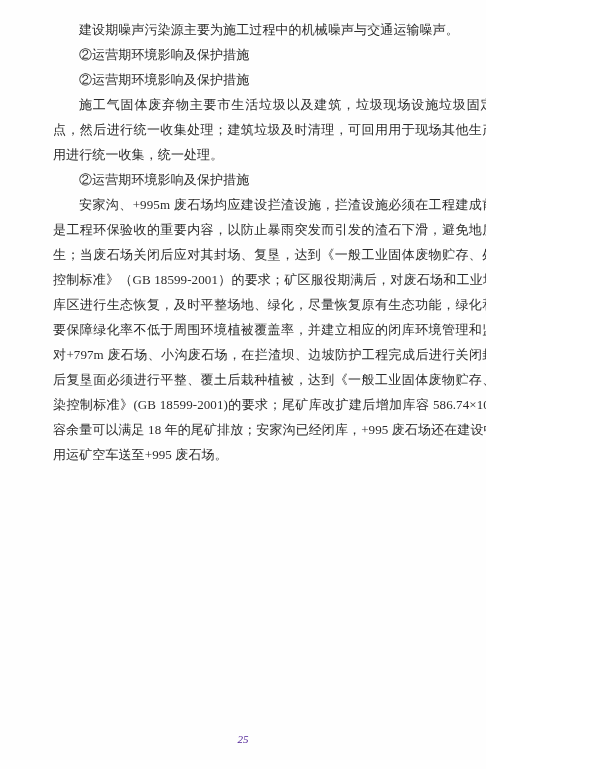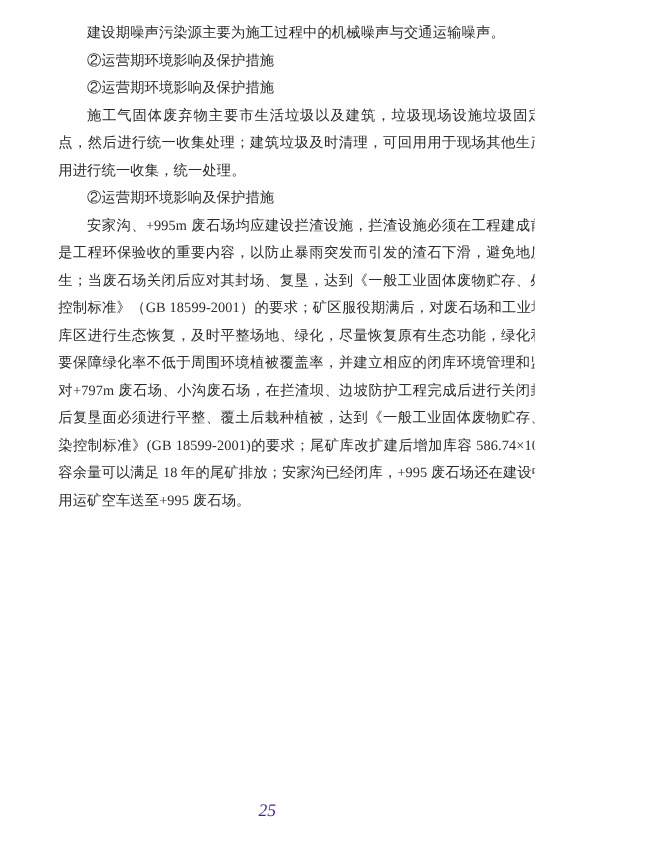--- a/index.html
+++ b/index.html
@@ -32,21 +32,21 @@
     word-break: break-all;
   }
   .page-footer {
     position: absolute;
     left: 0;
     right: 0;
     bottom: 22px;
     text-align: center;
   }
   .page-number {
-    font-size: 16px;
+    font-size: 11px;
     color: #4c1d95;
     font-style: italic;
   }
 </style>
 </head>
 <body>
 
 <div class="doc-page">
   <div class="text-block">
     <p class="para">建设期噪声污染源主要为施工过程中的机械噪声与交通运输噪声。</p>

